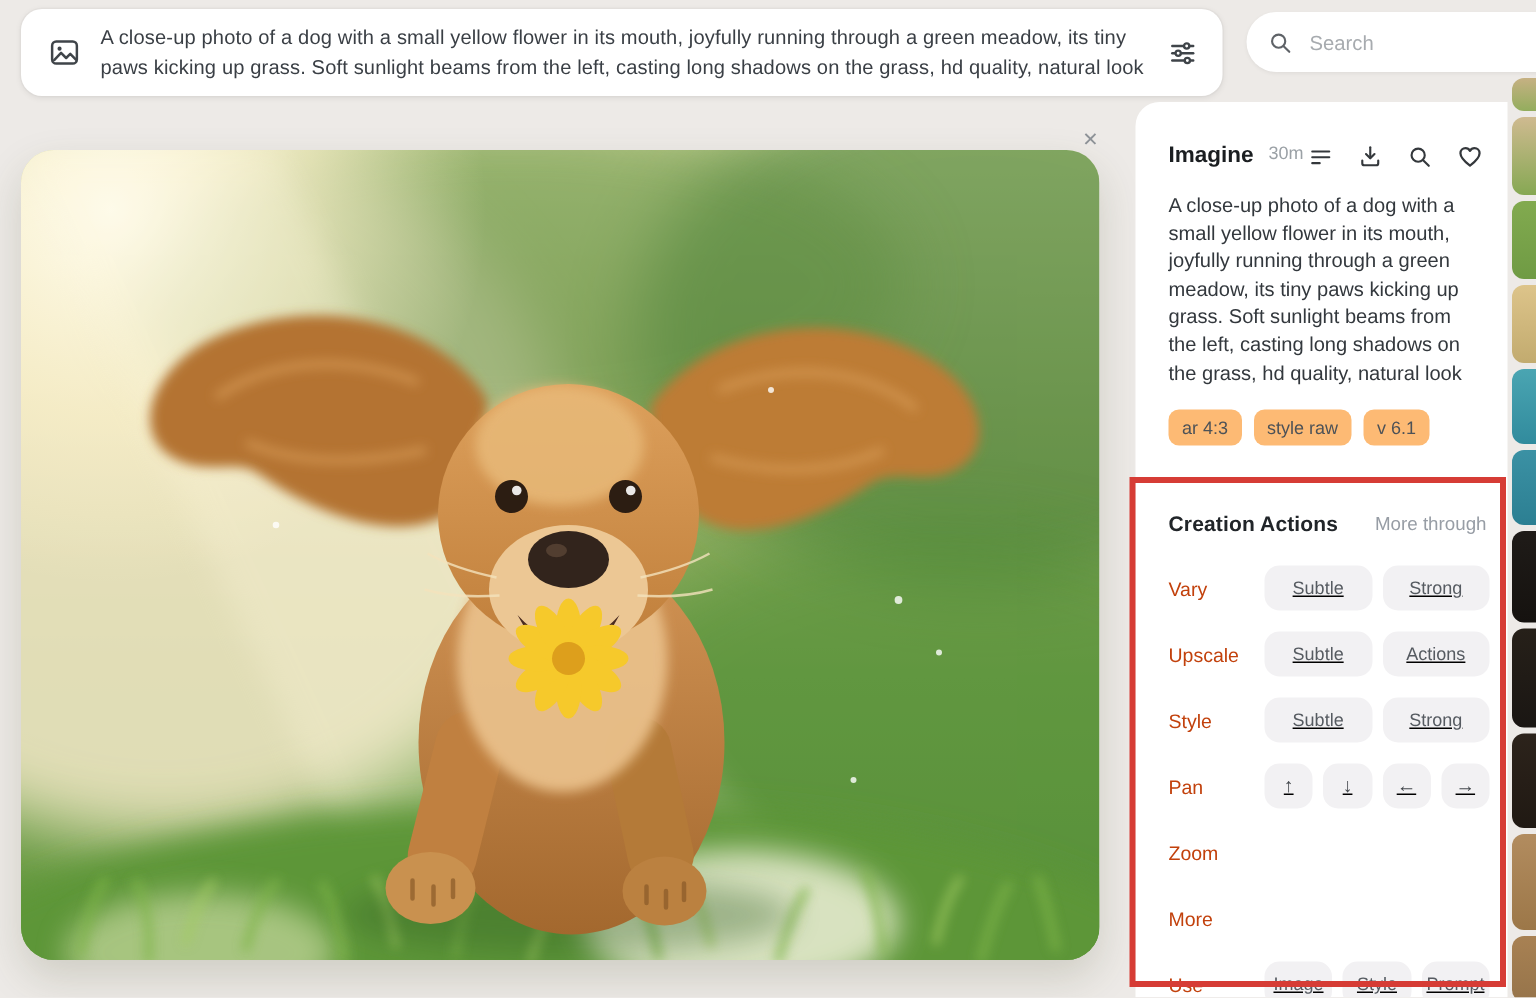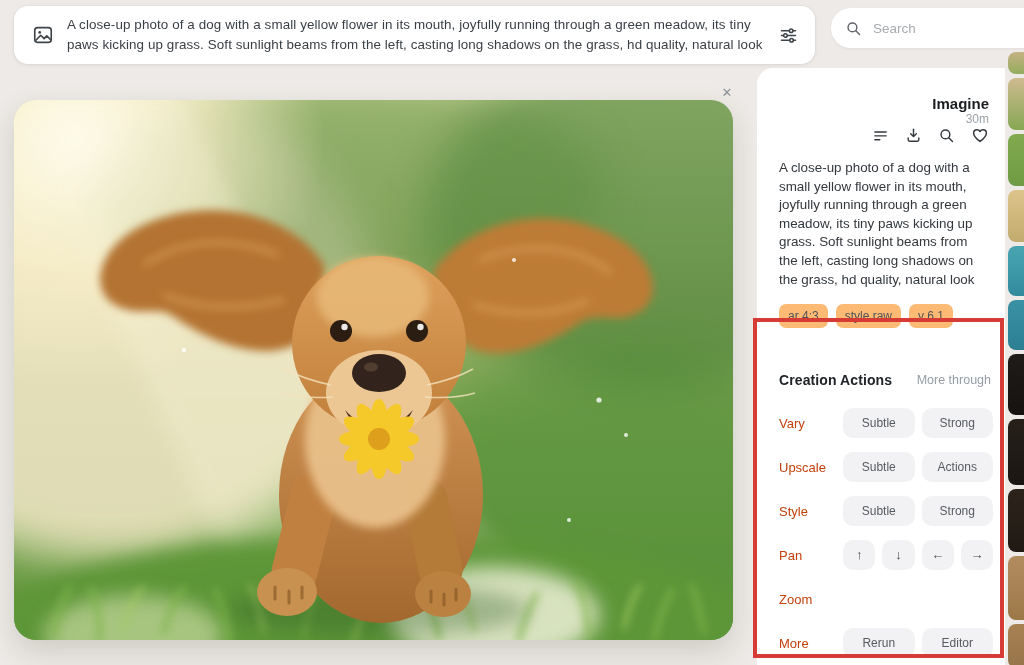--- a/index.html
+++ b/index.html
@@ -25,36 +25,36 @@
   
   .image-card{position:absolute;left:14px;top:100px;width:719px;height:540px;border-radius:22px;
     overflow:hidden;box-shadow:0 12px 28px rgba(70,80,40,.18);}
   .image-card svg{display:block;width:719px;height:540px;}
   .close-btn{position:absolute;left:717px;top:82px;width:20px;height:20px;display:flex;align-items:center;
     justify-content:center;color:#8e9398;font-size:13px;cursor:pointer;}
 
   
   .panel{position:absolute;left:757px;top:68px;width:248px;height:597px;background:#fff;
     border-radius:16px 0 0 0;box-sizing:border-box;}
-  .panel-header{display:flex;align-items:flex-end;margin:27px 16px 0 22px;flex-direction:column;}
+  .panel-header{display:flex;align-items:flex-start;margin:27px 16px 0 22px;}
   .panel-title{font-size:15px;font-weight:bold;color:#1b1e21;}
   .panel-time{font-size:12px;color:#9ba1a6;margin-left:10px;flex:1;}
   .hicons{display:flex;align-items:center;gap:16px;color:#34383c;}
   .hicons .icn{cursor:pointer;}
   .panel-prompt{margin:15px 18px 0 22px;font-size:13.4px;line-height:18.6px;color:#33383d;}
   .tags{display:flex;gap:8px;margin:15px 18px 0 22px;}
   .tag{background:#fdba74;border-radius:7px;padding:5px 9px;font-size:12px;color:#4d5257;white-space:nowrap;}
 
   .ca-head{display:flex;align-items:center;margin:44px 14px 0 22px;justify-content:flex-end;}
   .ca-title{font-size:14px;color:#212529;font-weight:bold;flex:1;letter-spacing:.1px;}
   .ca-more{font-size:12.5px;color:#979da5;cursor:pointer;}
   .ca-rows{margin:20px 12px 0 22px;}
   .ca-row{display:flex;align-items:center;height:30px;margin-bottom:14px;}
   .ca-label{width:64px;font-size:13px;color:#c2410c;}
-  .ca-btns{flex:1;display:flex;gap:7px;}
+  .ca-btns{flex:1;display:flex;gap:7px;text-decoration:underline;}
   .ca-btn{flex:1;height:30px;background:#f2f1f3;border:none;border-radius:10px;font-size:12px;
     color:#565b61;font-family:"Liberation Sans",sans-serif;cursor:pointer;padding:0;line-height:30px;}
   .ca-btn.arrow{font-size:13px;color:#45494e;}
 
   
   .rail{position:absolute;left:1008px;top:52px;width:16px;display:flex;flex-direction:column;gap:4px;}
   .rail-thumb{width:16px;border-radius:8px 0 0 8px;cursor:pointer;}
 
   
   .annotation{position:absolute;left:753px;top:318px;width:251px;height:340px;border:4px solid #d63c35;
@@ -316,24 +316,20 @@
             <button class="ca-btn arrow">↓</button>
             <button class="ca-btn arrow">←</button>
             <button class="ca-btn arrow">→</button>
           </div>
         </div>
         <div class="ca-row">
           <span class="ca-label">Zoom</span>
         </div>
         <div class="ca-row">
           <span class="ca-label">More</span>
-          <div class="ca-btns">
-            <button class="ca-btn">Rerun</button>
-            <button class="ca-btn">Editor</button>
-          </div>
         </div>
         <div class="ca-row">
           <span class="ca-label">Use</span>
           <div class="ca-btns">
             <button class="ca-btn">Image</button>
             <button class="ca-btn">Style</button>
             <button class="ca-btn">Prompt</button>
           </div>
         </div>
       </div>

